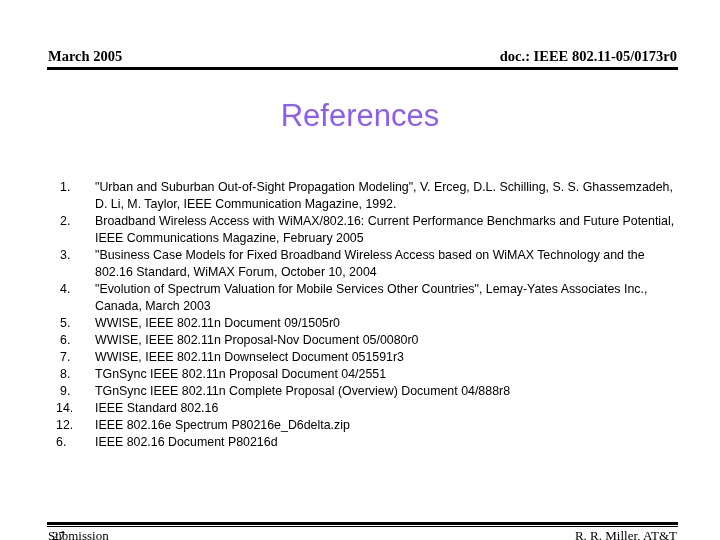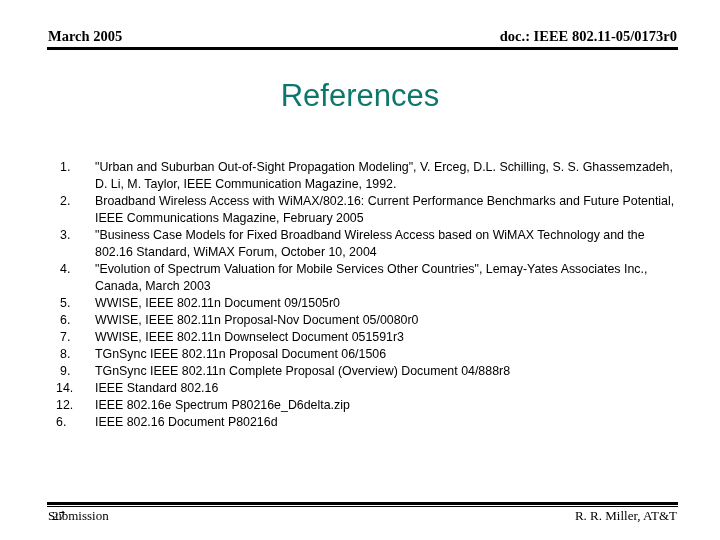--- a/index.html
+++ b/index.html
@@ -14,20 +14,21 @@
     position: relative;
     overflow: hidden;
     font-family: "Liberation Sans", sans-serif;
     color: #000000;
     -webkit-font-smoothing: none;
   }
 
   .slide {
     position: absolute;
     inset: 0;
+    margin-top: 20px;
   }
 
   
   .header {
     position: absolute;
     left: 47px;
     top: 28px;
     width: 631px;
     height: 22px;
   }
@@ -57,21 +58,21 @@
     position: absolute;
     left: 0;
     top: 78px;
     width: 720px;
     text-align: center;
     font-family: "Liberation Sans", sans-serif;
     font-weight: normal;
     font-size: 31px;
     line-height: 36px;
     letter-spacing: 0px;
-    color: #0f766e;
+    color: #8b5cf6;
   }
 
   
   .ref-list {
     position: absolute;
     left: 56px;
     top: 159px;
     width: 620px;
   }
   .ref-item {
@@ -190,21 +191,21 @@
     <div class="ref-item">
       <span class="ref-num">6.</span>
       <span class="ref-text">WWISE, IEEE 802.11n Proposal-Nov Document 05/0080r0</span>
     </div>
     <div class="ref-item">
       <span class="ref-num">7.</span>
       <span class="ref-text">WWISE,  IEEE 802.11n Downselect Document 051591r3</span>
     </div>
     <div class="ref-item">
       <span class="ref-num">8.</span>
-      <span class="ref-text">TGnSync IEEE 802.11n Proposal Document 06/1506</span>
+      <span class="ref-text">TGnSync IEEE 802.11n Proposal Document 04/2551</span>
     </div>
     <div class="ref-item">
       <span class="ref-num">9.</span>
       <span class="ref-text">TGnSync IEEE 802.11n Complete Proposal (Overview) Document 04/888r8</span>
     </div>
     <div class="ref-item">
       <span class="ref-num wide">14.</span>
       <span class="ref-text">IEEE Standard 802.16</span>
     </div>
     <div class="ref-item">

